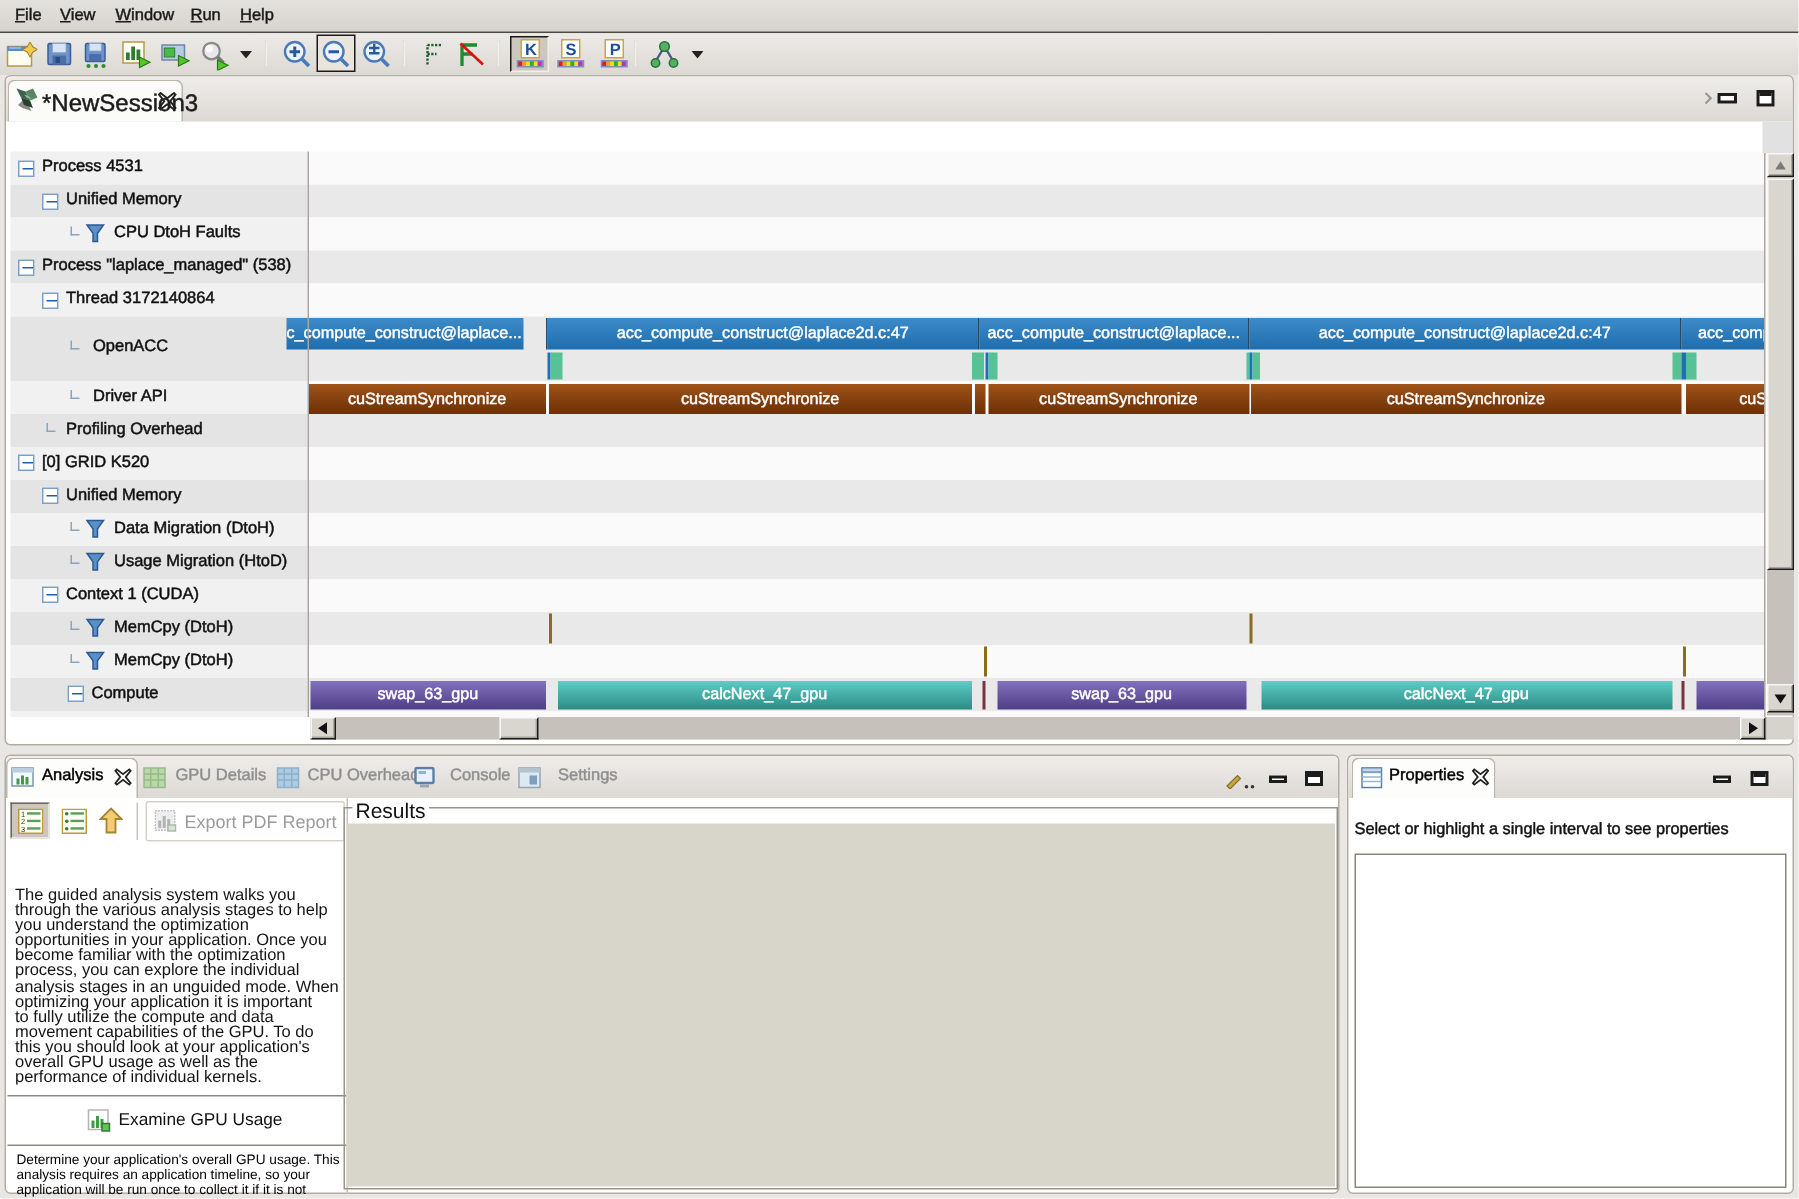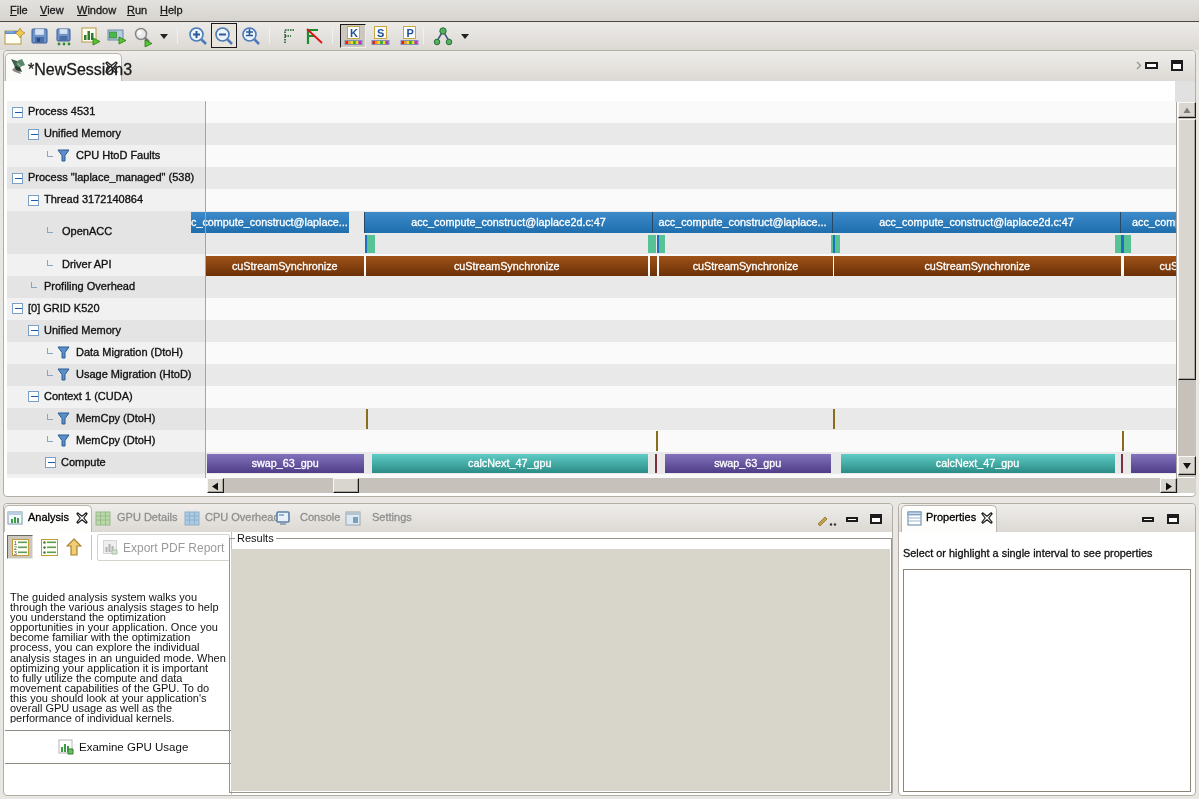--- a/index.html
+++ b/index.html
@@ -226,21 +226,21 @@
 <div class="trow tdark" style="top:72px;height:22px"></div>
 <div class="prow pdark" style="top:72px;height:22px"></div>
 <div class="mbox" style="left:24px;top:78px"></div>
 <div class="tlabel" style="left:40px;top:76px">Unified Memory</div>
 <div class="trow tlight" style="top:94px;height:22px"></div>
 <div class="prow plight" style="top:94px;height:22px"></div>
 <div class="lcon" style="left:43px;top:100px"></div>
 <svg class="abs" style="left:53px;top:98px" width="13" height="13" viewBox="0 0 13 13">
         <path d="M1 1 L12 1 L8 6.5 L8 12 L5 12 L5 6.5 Z" fill="#5b8fc8" stroke="#2a5a94" stroke-width="1"></path>
       </svg>
-<div class="tlabel" style="left:72px;top:98px">CPU HtoD Faults</div>
+<div class="tlabel" style="left:72px;top:98px">CPU DtoH Faults</div>
 <div class="trow tdark" style="top:116px;height:22px"></div>
 <div class="prow pdark" style="top:116px;height:22px"></div>
 <div class="mbox" style="left:8px;top:122px"></div>
 <div class="tlabel" style="left:24px;top:120px">Process "laplace_managed" (538)</div>
 <div class="trow tlight" style="top:138px;height:22px"></div>
 <div class="prow plight" style="top:138px;height:22px"></div>
 <div class="mbox" style="left:24px;top:144px"></div>
 <div class="tlabel" style="left:40px;top:142px">Thread 3172140864</div>
 <div class="trow tdark" style="top:160px;height:43px"></div>
 <div class="prow pdark" style="top:160px;height:43px"></div>
@@ -458,24 +458,25 @@
   <div class="abs" style="left:1px;top:226px;width:226px;height:1px;background:#8e8a82"></div>
   <svg class="abs" style="left:54px;top:235px" width="16" height="16" viewBox="0 0 16 16">
     <rect x="1" y="1" width="13" height="13" fill="#fff" stroke="#b5b5b5"></rect>
     <rect x="3" y="8" width="2" height="5" fill="#3f9c46"></rect>
     <rect x="6" y="5" width="2" height="8" fill="#3f9c46"></rect>
     <rect x="9" y="7" width="2" height="6" fill="#3f9c46"></rect>
     <path d="M10 10 L15 10 L15 15 L10 15 Z" fill="#6abf5e" stroke="#2e7d32"></path>
   </svg>
   <span class="abs" style="left:75px;top:237px;font-size:11.5px;color:#111">Examine GPU Usage</span>
   <div class="abs" style="left:1px;top:259px;width:226px;height:1px;background:#8e8a82"></div>
+  <div class="abs" style="left:7px;top:264px;width:220px;font-size:9.1px;line-height:10.2px;color:#000;white-space:nowrap;overflow:hidden">Determine your application's overall GPU usage. This<br>analysis requires an application timeline, so your<br>application will be run once to collect it if it is not</div>
   <div class="abs" style="left:227px;top:28px;width:1px;height:264px;background:#c6c2ba"></div>
 
   <div class="abs" style="left:225px;top:34px;width:663px;height:255px;border:1px solid #98948a"></div>
-  <span class="abs" style="left:231px;top:28px;font-size:11px;color:#111;background:#fff;padding:0 2px">Results</span>
+  <span class="abs" style="left:231px;top:28px;font-size:14px;color:#111;background:#fff;padding:0 2px">Results</span>
   <div class="abs" style="left:227px;top:45px;width:659px;height:242px;background:#d8d5cb"></div>
 </div>
 
 <div id="br">
   <div class="ptabbar"></div>
   <div class="ptab" style="left:2px;width:96px"></div>
   <svg class="abs" style="left:8px;top:7px" width="16" height="15" viewBox="0 0 16 15">
     <rect x="1" y="1" width="13" height="13" fill="#fff" stroke="#5b80a8"></rect>
     <path d="M1 4 H14 M1 7 H14 M1 10 H14" stroke="#9ab4cc" stroke-width="1"></path>
     <rect x="1" y="1" width="13" height="2.6" fill="#c3d6e8" stroke="#5b80a8" stroke-width="0.6"></rect>

